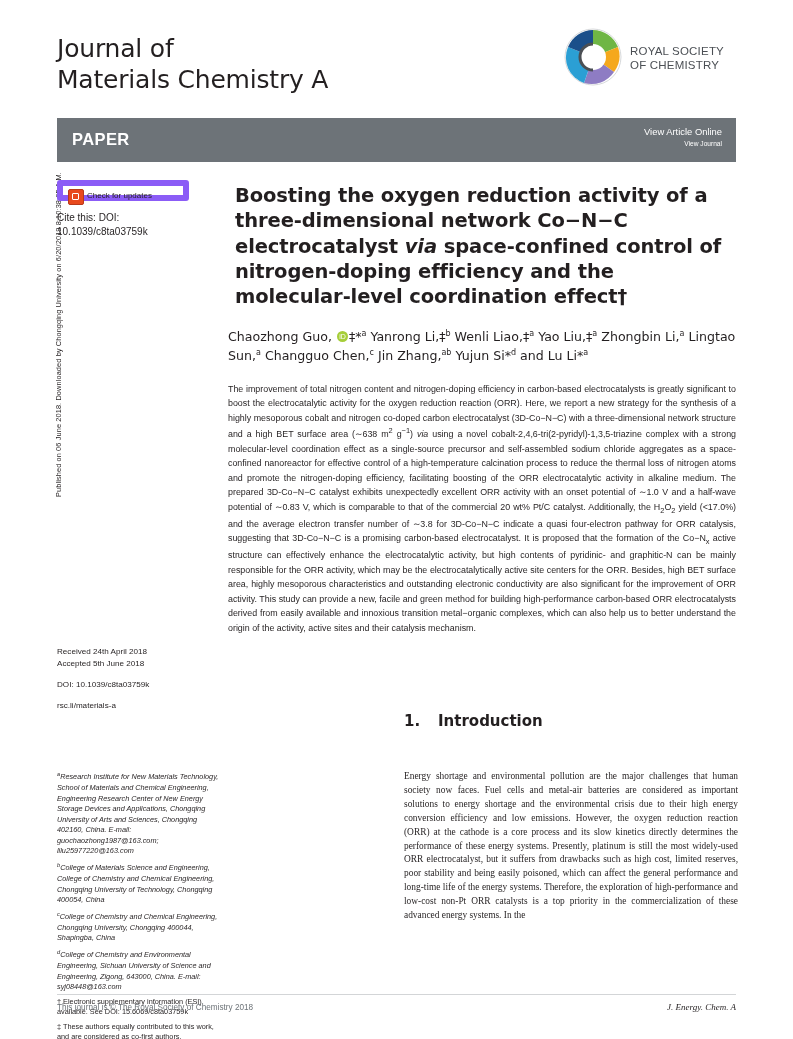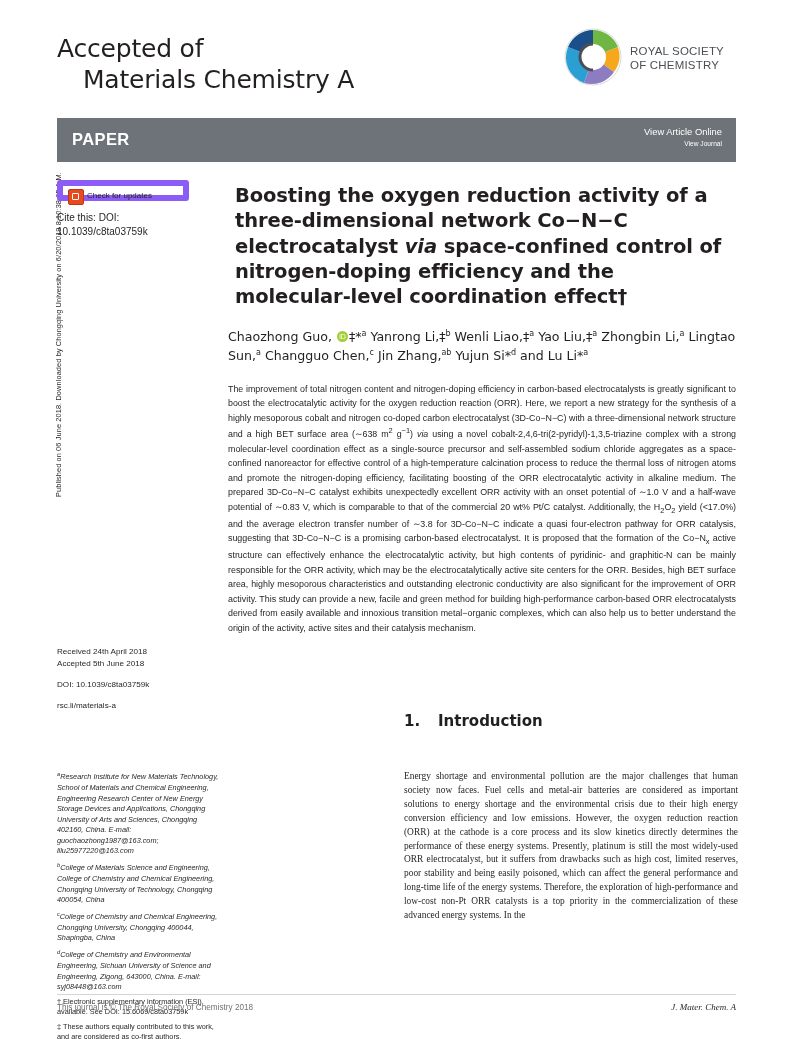--- a/index.html
+++ b/index.html
@@ -46,21 +46,21 @@
     width: 420px;
   }
   .journal-title {
     font-size: 25px;
     line-height: 1.24;
     font-weight: normal;
     color: #231f20;
     letter-spacing: -0.2px;
     font-family: "DejaVu Sans", sans-serif;
   }
-  .journal-title .l2 { display: block; margin-left: 26px; }
+  .journal-title .l2 { display: block; }
 
   .rsc-logo {
     position: absolute;
     right: 57px;
     top: 28px;
     width: 172px;
     height: 62px;
   }
   .rsc-logo .mark {
     position: absolute;
@@ -295,21 +295,21 @@
 </style>
 </head>
 <body>
 
 <div class="page">
 
   <div class="side-note">Published on 06 June 2018. Downloaded by Chongqing University on 6/20/2018 8:10:38:05 A.M.</div>
 
   <div class="masthead">
     <div class="journal-title">
-      <span>Accepted of</span>
+      <span>Journal of</span>
       <span class="l2">Materials Chemistry A</span>
     </div>
   </div>
 
   <div class="rsc-logo">
     <div class="mark">
       <svg width="58" height="58" viewBox="0 0 58 58" xmlns="http://www.w3.org/2000/svg">
         <circle cx="29" cy="29" r="28" fill="#ffffff" stroke="#d7d9db" stroke-width="1"></circle>
         <path d="M29 2 A27 27 0 0 1 54 19 L29 29 Z" fill="#6fb645"></path>
         <path d="M54 19 A27 27 0 0 1 50 44 L29 29 Z" fill="#f5a81c"></path>
@@ -366,15 +366,15 @@
     <div class="abstract" id="abstract">The improvement of total nitrogen content and nitrogen-doping efficiency in carbon-based electrocatalysts is greatly significant to boost the electrocatalytic activity for the oxygen reduction reaction (ORR). Here, we report a new strategy for the synthesis of a highly mesoporous cobalt and nitrogen co-doped carbon electrocatalyst (3D-Co−N−C) with a three-dimensional network structure and a high BET surface area (∼638 m<sup>2</sup> g<sup>−1</sup>) <em>via</em> using a novel cobalt-2,4,6-tri(2-pyridyl)-1,3,5-triazine complex with a strong molecular-level coordination effect as a single-source precursor and self-assembled sodium chloride aggregates as a space-confined nanoreactor for effective control of a high-temperature calcination process to reduce the thermal loss of nitrogen atoms and promote the nitrogen-doping efficiency, facilitating boosting of the ORR electrocatalytic activity in alkaline medium. The prepared 3D-Co−N−C catalyst exhibits unexpectedly excellent ORR activity with an onset potential of ∼1.0 V and a half-wave potential of ∼0.83 V, which is comparable to that of the commercial 20 wt% Pt/C catalyst. Additionally, the H<sub>2</sub>O<sub>2</sub> yield (&lt;17.0%) and the average electron transfer number of ∼3.8 for 3D-Co−N−C indicate a quasi four-electron pathway for ORR catalysis, suggesting that 3D-Co−N−C is a promising carbon-based electrocatalyst. It is proposed that the formation of the Co−N<sub>x</sub> active structure can effectively enhance the electrocatalytic activity, but high contents of pyridinic- and graphitic-N can be mainly responsible for the ORR activity, which may be the electrocatalytically active site centers for the ORR. Besides, high BET surface area, highly mesoporous characteristics and outstanding electronic conductivity are also significant for the improvement of ORR activity. This study can provide a new, facile and green method for building high-performance carbon-based ORR electrocatalysts derived from easily available and innoxious transition metal−organic complexes, which can also help us to better understand the origin of the activity, active sites and their catalysis mechanism.</div>
   </div>
 
   <div class="intro-head">
     <span class="num">1.</span><span>Introduction</span>
   </div>
   <div class="intro-body">Energy shortage and environmental pollution are the major challenges that human society now faces. Fuel cells and metal-air batteries are considered as important solutions to energy shortage and the environmental crisis due to their high energy conversion efficiency and low emissions. However, the oxygen reduction reaction (ORR) at the cathode is a core process and its slow kinetics directly determines the performance of these energy systems. Presently, platinum is still the most widely-used ORR electrocatalyst, but it suffers from drawbacks such as high cost, limited reserves, poor stability and being easily poisoned, which can affect the general performance and long-time life of the energy systems. Therefore, the exploration of high-performance and low-cost non-Pt ORR catalysts is a top priority in the commercialization of these advanced energy systems. In the</div>
 
   <div class="footer-rule"></div>
   <div class="footer-left">This journal is © The Royal Society of Chemistry 2018</div>
-  <div class="footer-right">J. Mater. Chem. A</div>
+  <div class="footer-right">J. Energy. Chem. A</div>
 
 </div>
 
 </body></html>

